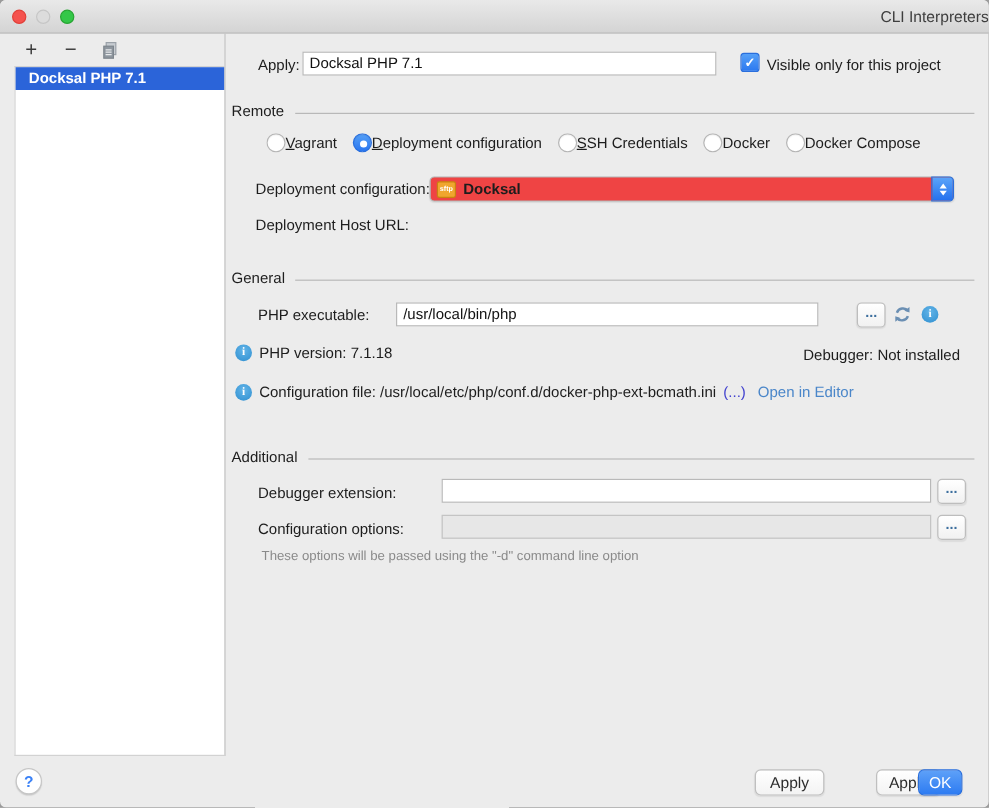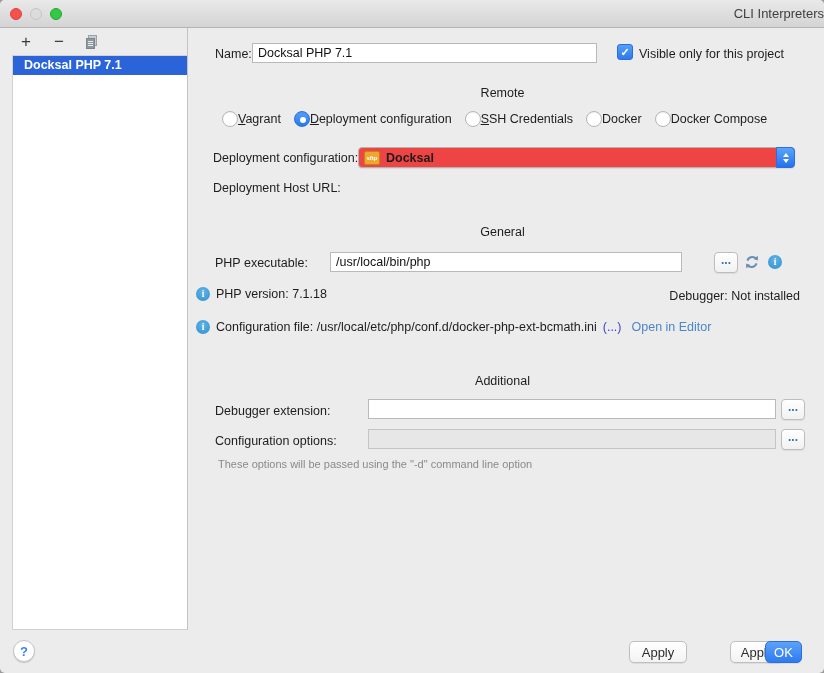--- a/index.html
+++ b/index.html
@@ -26,21 +26,21 @@
     font-size:17px;color:#3a3a3a;cursor:default;}
   .list{position:absolute;left:12px;top:55px;width:175px;height:575px;background:#ffffff;
     border:1px solid #d2d2d2;border-right:none;}
   .list-row{height:19px;line-height:19px;padding-left:11px;
     background:#2b64d9;color:#ffffff;font-weight:bold;font-size:12.5px;white-space:nowrap;}
   
   .lbl{position:absolute;white-space:nowrap;}
   .field{position:absolute;background:#fff;border:1px solid #b9b9b9;font-family:"Liberation Sans",sans-serif;
     font-size:12.5px;color:#111;padding:0 5px;border-radius:0;height:20px;}
   .field.disabled{background:#e7e7e7;border-color:#c4c4c4;}
-  .sectionhdr{position:absolute;left:193px;right:12px;display:flex;align-items:center;flex-direction:column;}
+  .sectionhdr{position:absolute;left:193px;right:12px;display:flex;align-items:center;}
   .sectionhdr .txt{color:#1d1d1d;white-space:nowrap;}
   .sectionhdr .rule{flex:1;height:1px;background:#b8b8b8;margin-left:9px;margin-top:2px;}
   .radio-row{position:absolute;left:222px;top:111px;right:0;display:flex;align-items:center;gap:13px;
     white-space:nowrap;overflow:hidden;}
   .radio-item{display:flex;align-items:center;gap:0;}
   .radio{width:16px;height:16px;border-radius:50%;background:#fff;border:1px solid #b5b5b5;
     box-shadow:inset 0 1px 1px rgba(0,0,0,.06);position:relative;flex:none;}
   .radio.on{background:linear-gradient(#55a0f8,#2a76ef);border:1px solid #2a6fdd;}
   .radio.on::after{content:"";position:absolute;left:5px;top:5px;width:6px;height:6px;border-radius:50%;background:#fff;}
   .u{text-decoration:underline;}
@@ -108,21 +108,21 @@
         <line x1="4" y1="9.5" x2="9" y2="9.5" stroke="#e8eaec" stroke-width="1"></line>
         <line x1="4" y1="11.5" x2="9" y2="11.5" stroke="#e8eaec" stroke-width="1"></line>
       </svg>
     </span>
   </div>
   <div class="list">
     <div class="list-row">Docksal PHP 7.1</div>
   </div>
   <div class="side-divider"></div>
 
-  <span class="lbl" style="left:215px;top:47px;">Name:</span>
+  <span class="lbl" style="left:215px;top:47px;">Apply:</span>
   <input class="field" style="left: 252px; top: 43px; width: 345px;" value="Docksal PHP 7.1">
   <span class="checkbox" style="left:617px;top:44px;">
     <span>✓</span>
   </span>
   <span class="lbl" style="left:639px;top:47px;">Visible only for this project</span>
 
   <div class="sectionhdr" style="top:86px;">
     <span class="txt">Remote</span>
     <span class="rule"></span>
   </div>

